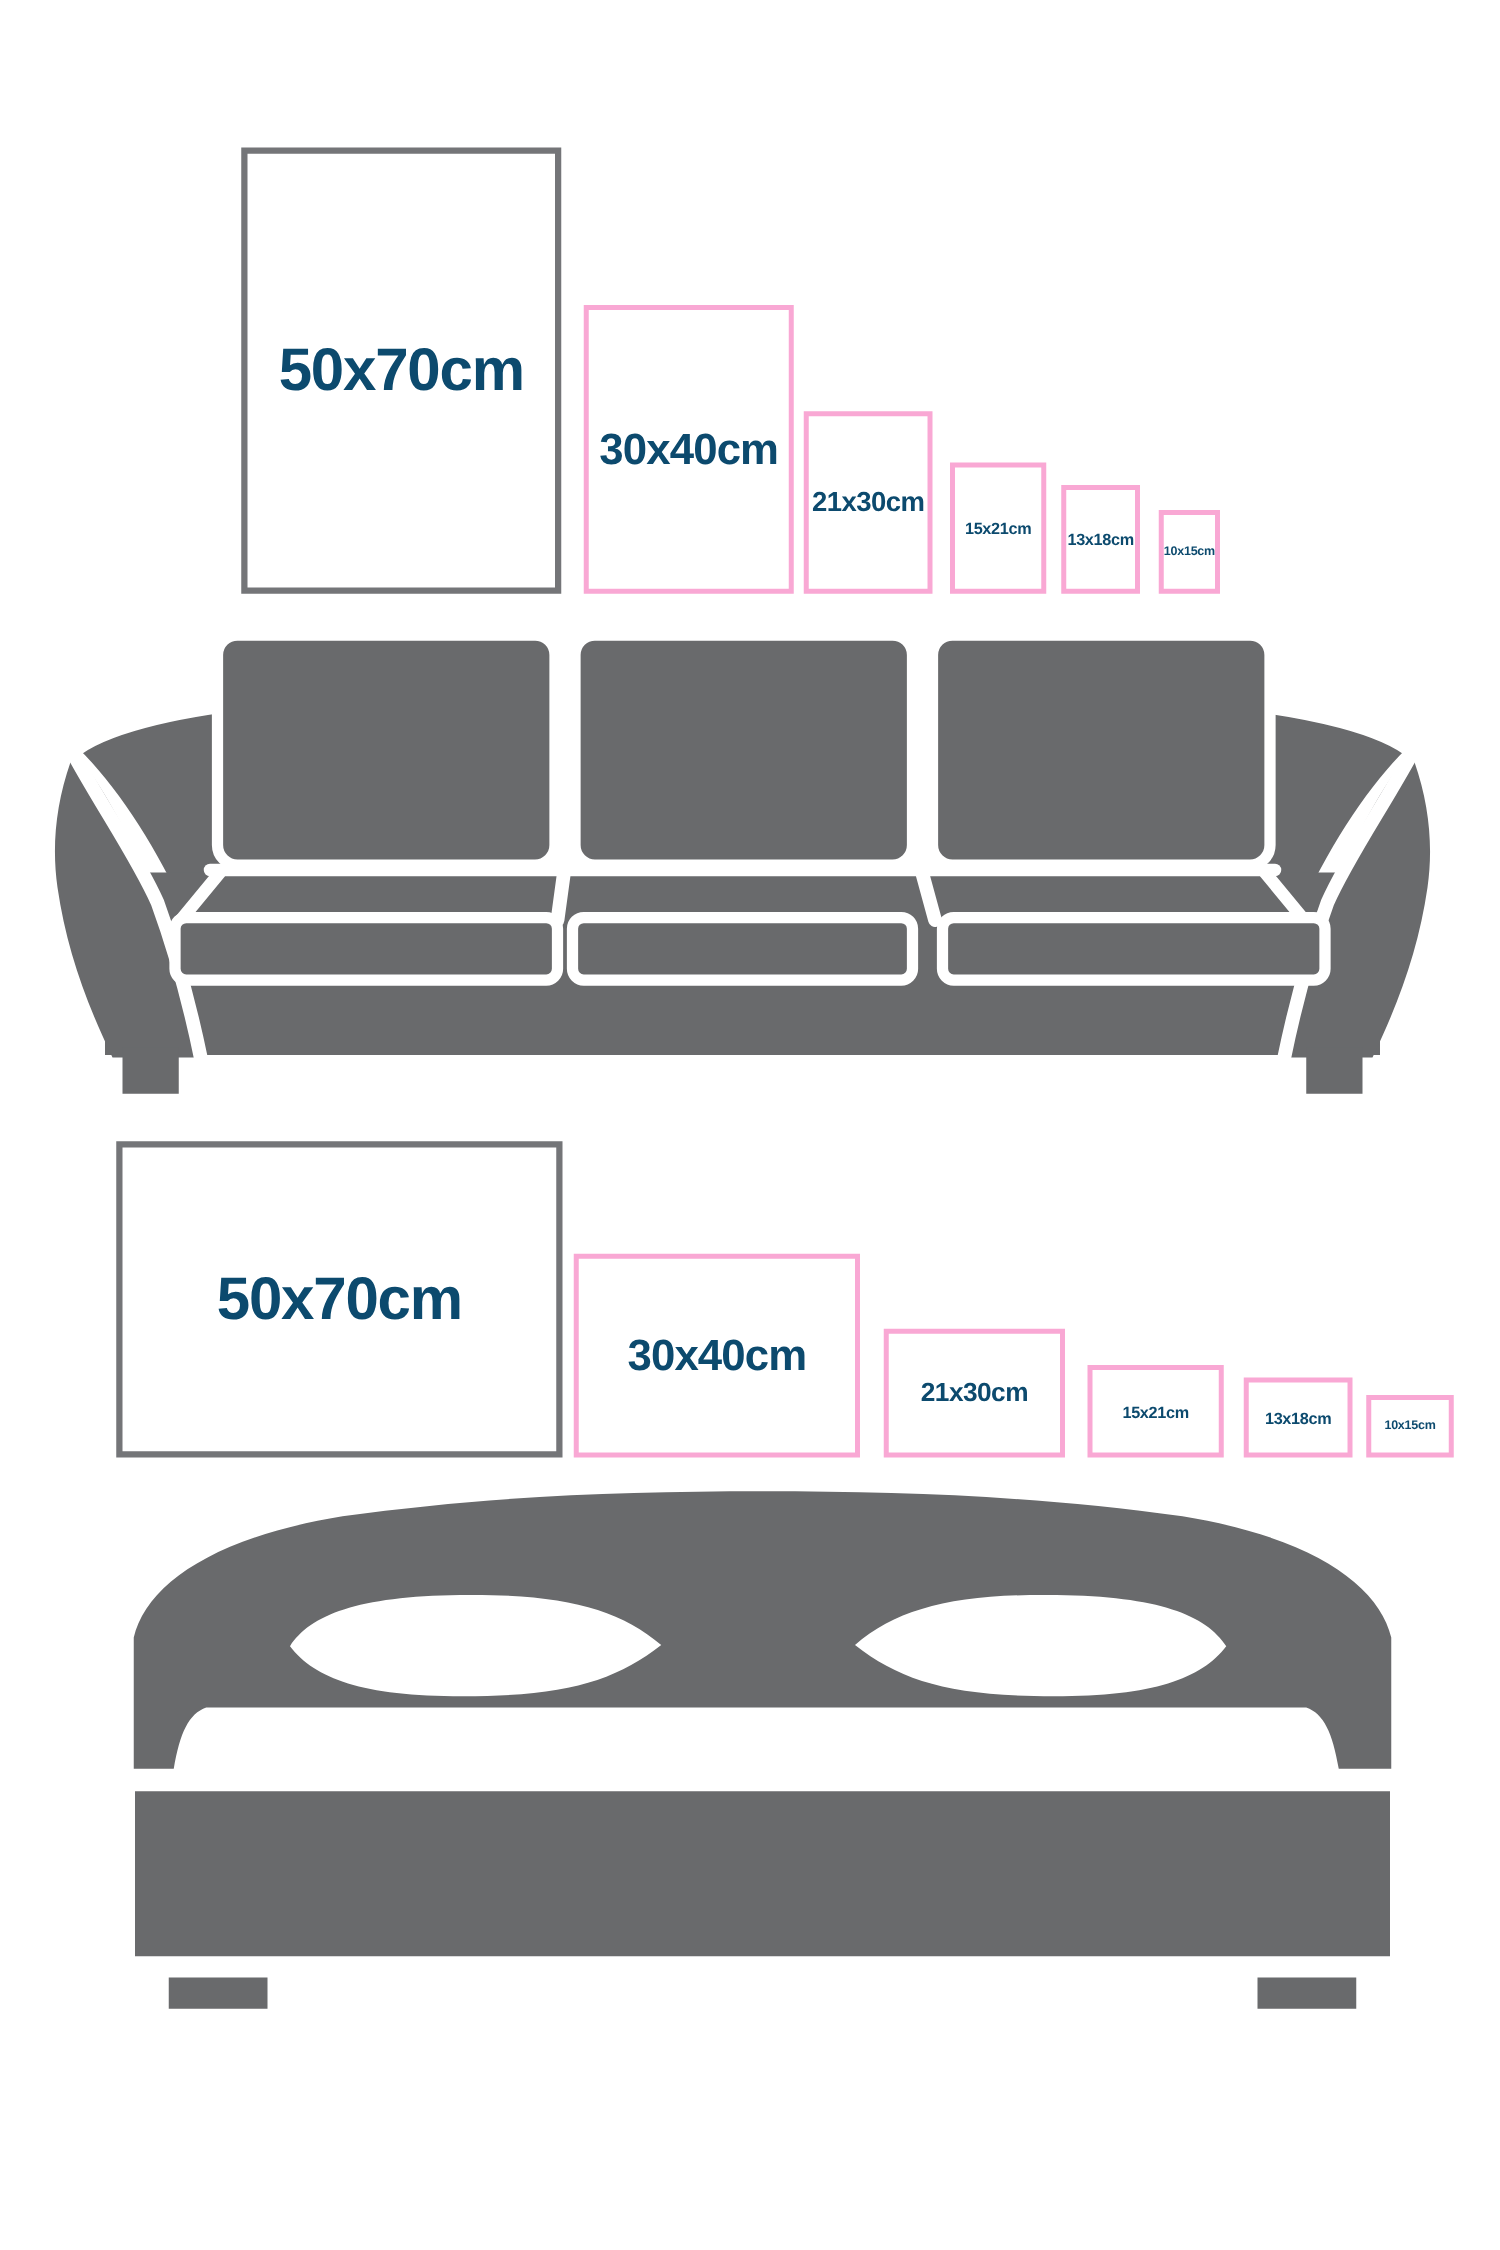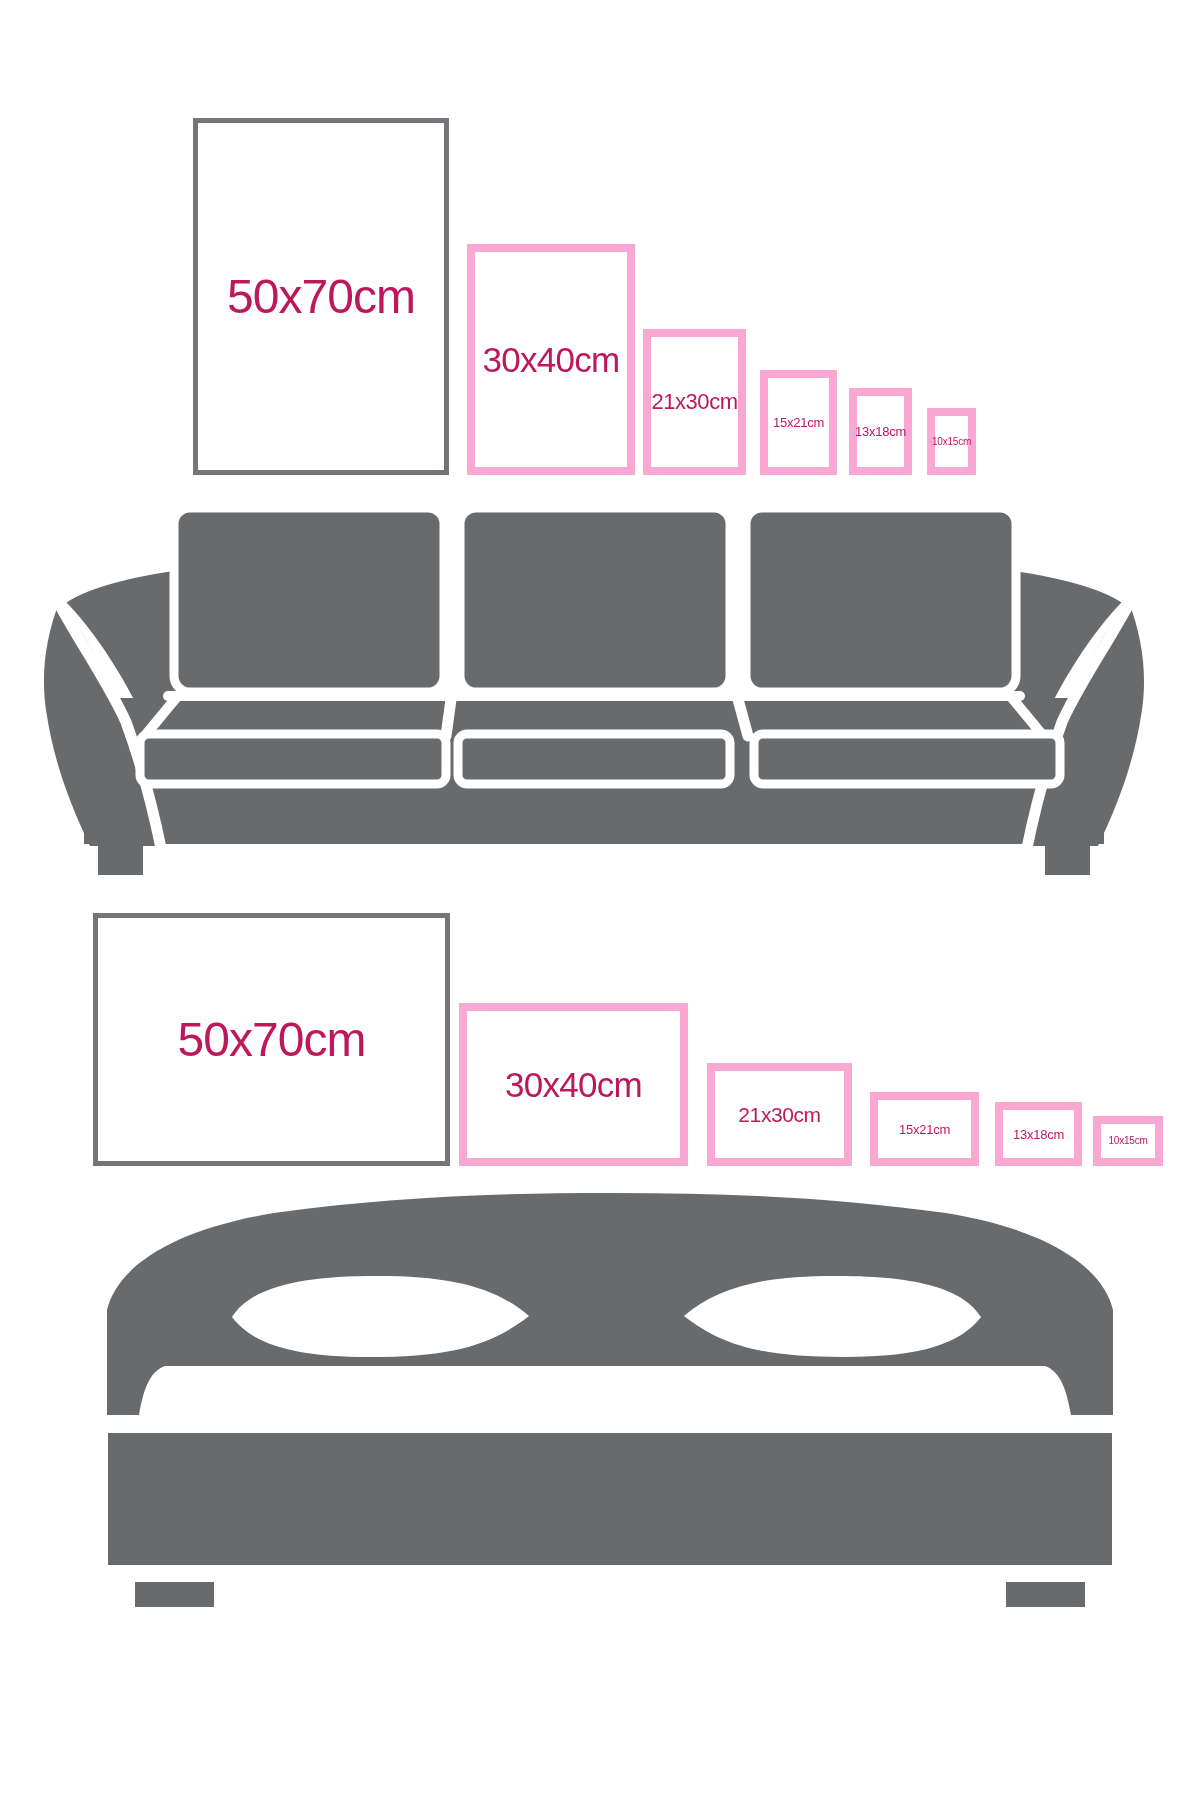--- a/index.html
+++ b/index.html
@@ -8,29 +8,30 @@
     width:1200px;height:1800px;
     background:#ffffff;
     overflow:hidden;
     font-family:"Liberation Sans", sans-serif;
   }
   .scene{position:absolute;left:0;top:0;width:1200px;height:1800px;}
   .frame{
     position:absolute;
     box-sizing:border-box;
     background:#ffffff;
-    border:8px solid #f9a8d4;
+    border:4px solid #f9a8d4;
     display:flex;align-items:center;justify-content:center;
   }
   .frame-lg{border-width:5px;border-color:#747578;}
   .frame span{
-    color:#be185d;
+    color:#0c4a6e;
     letter-spacing:-0.02em;
     white-space:nowrap;
     line-height:1;
+    font-weight:bold;
   }
   svg{position:absolute;display:block;}
 </style>
 </head>
 <body>
 
 <div class="canvas">
 
   <section class="scene">
 

